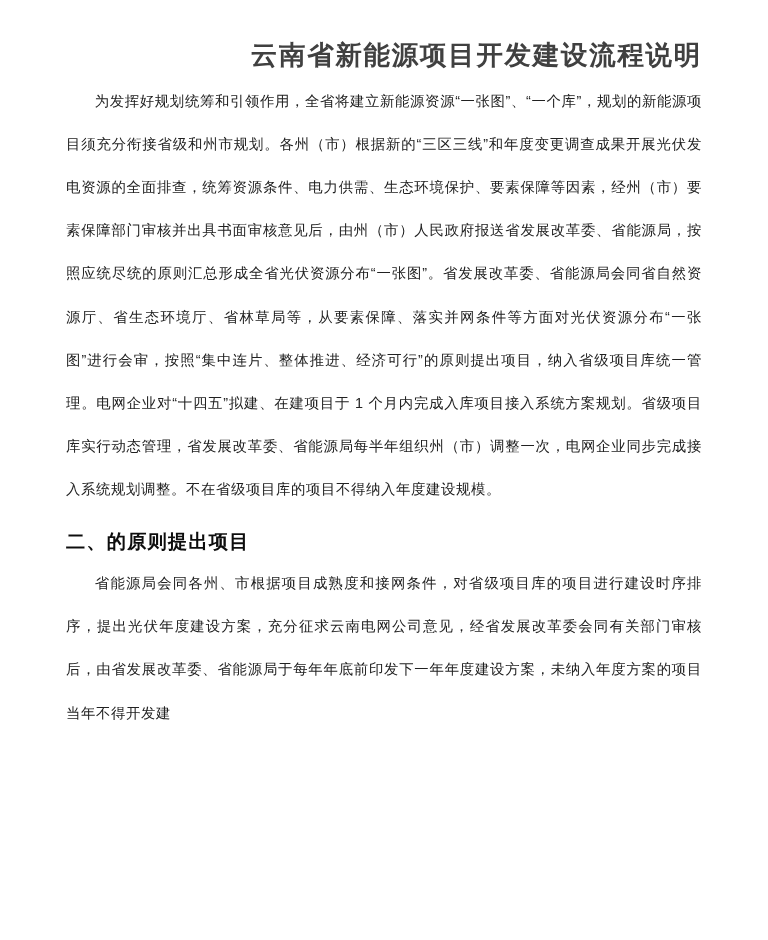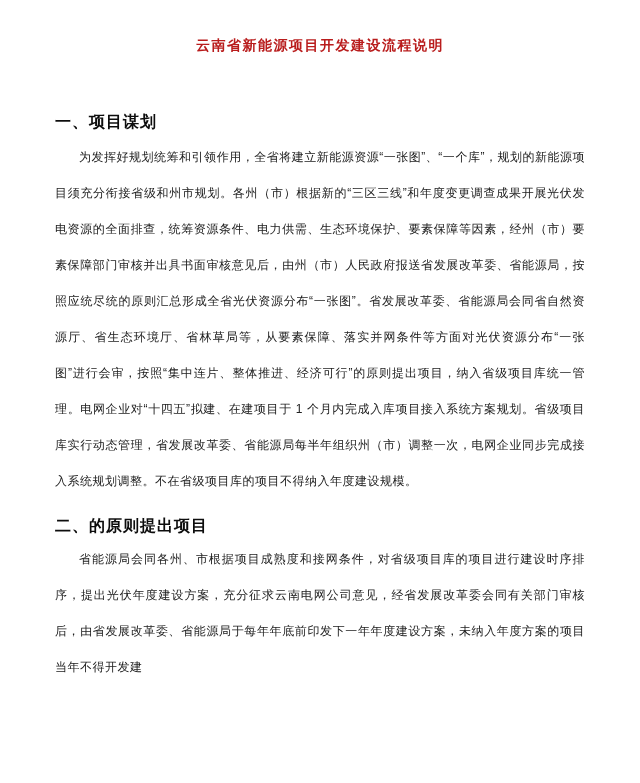--- a/index.html
+++ b/index.html
@@ -13,27 +13,27 @@
   .page {
     box-sizing: border-box;
     width: 640px;
     height: 783px;
     padding: 0 55px;
     background: #ffffff;
     color: #1c1c1c;
   }
   .doc-title {
     margin: 32px 0 0 0;
-    text-align: center;
+    text-align: right;
     font-family: "Liberation Serif", "DejaVu Serif", serif;
     font-weight: 700;
-    font-size: 14px;
+    font-size: 22px;
     line-height: 27px;
     letter-spacing: 1.5px;
-    color: #b91c1c;
+    color: #404040;
   }
   .section-heading {
     margin: 0;
     font-family: "Liberation Sans", "DejaVu Sans", sans-serif;
     font-weight: 700;
     font-size: 16px;
     line-height: 20px;
     letter-spacing: 1px;
     color: #0d0d0d;
   }
@@ -53,21 +53,20 @@
   .section-2 .body-para { margin-top: 5px; }
 </style>
 </head>
 <body>
 
 <div class="page">
 
   <h1 class="doc-title">云南省新能源项目开发建设流程说明</h1>
 
   <div class="section section-1">
-    <h2 class="section-heading">一、项目谋划</h2>
     <p class="body-para">为发挥好规划统筹和引领作用，全省将建立新能源资源“一张图”、“一个库”，规划的新能源项目须充分衔接省级和州市规划。各州（市）根据新的“三区三线”和年度变更调查成果开展光伏发电资源的全面排查，统筹资源条件、电力供需、生态环境保护、要素保障等因素，经州（市）要素保障部门审核并出具书面审核意见后，由州（市）人民政府报送省发展改革委、省能源局，按照应统尽统的原则汇总形成全省光伏资源分布“一张图”。省发展改革委、省能源局会同省自然资源厅、省生态环境厅、省林草局等，从要素保障、落实并网条件等方面对光伏资源分布“一张图”进行会审，按照“集中连片、整体推进、经济可行”的原则提出项目，纳入省级项目库统一管理。电网企业对“十四五”拟建、在建项目于 1 个月内完成入库项目接入系统方案规划。省级项目库实行动态管理，省发展改革委、省能源局每半年组织州（市）调整一次，电网企业同步完成接入系统规划调整。不在省级项目库的项目不得纳入年度建设规模。</p>
   </div>
 
   <div class="section section-2">
     <h2 class="section-heading">二、的原则提出项目</h2>
     <p class="body-para">省能源局会同各州、市根据项目成熟度和接网条件，对省级项目库的项目进行建设时序排序，提出光伏年度建设方案，充分征求云南电网公司意见，经省发展改革委会同有关部门审核后，由省发展改革委、省能源局于每年年底前印发下一年年度建设方案，未纳入年度方案的项目当年不得开发建</p>
   </div>
 
 </div>
 

